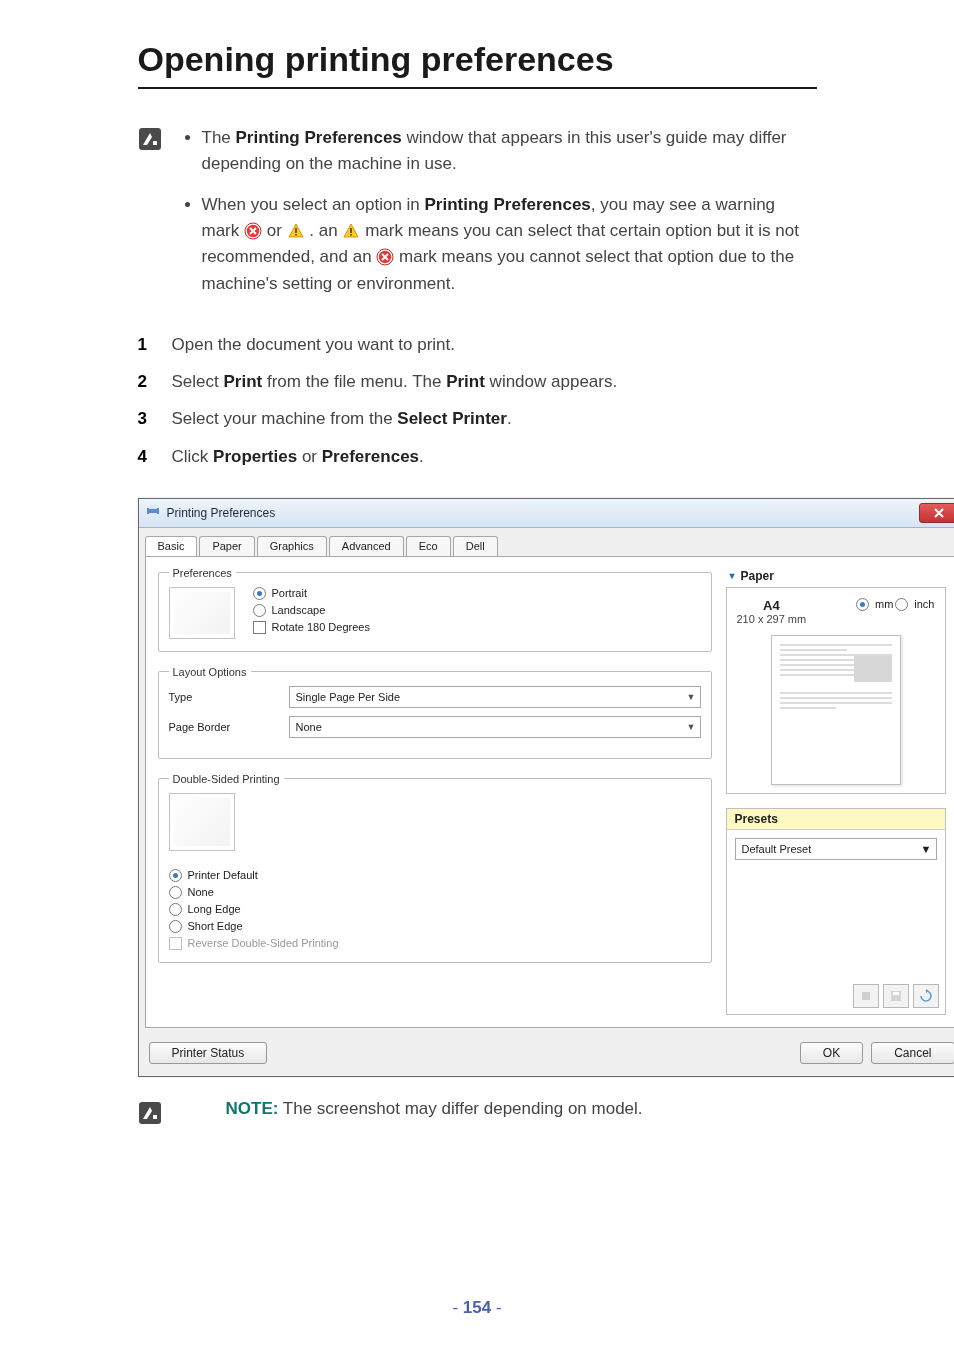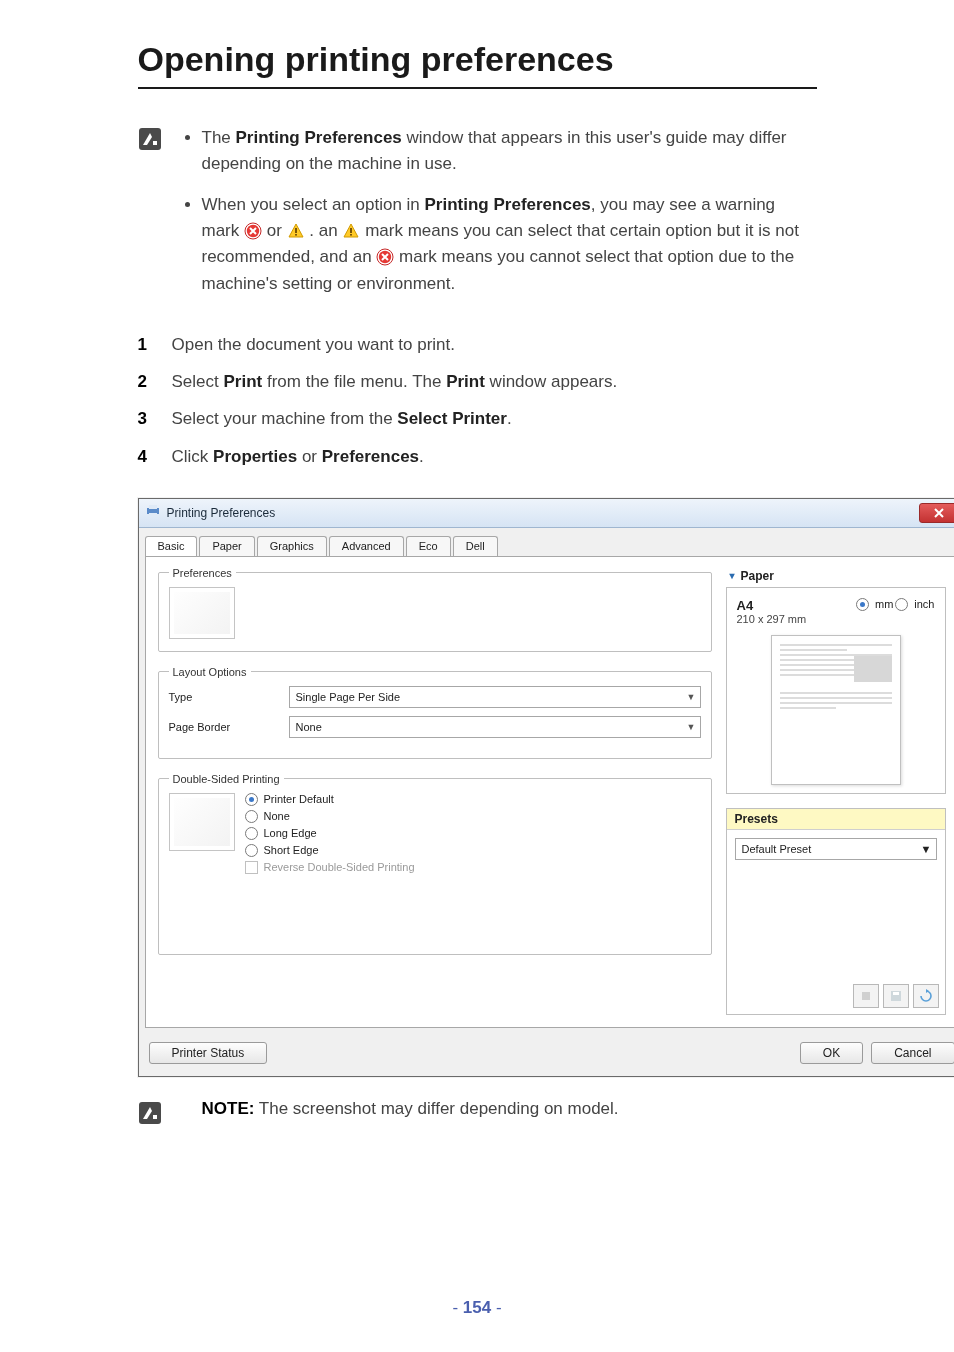--- a/index.html
+++ b/index.html
@@ -38,45 +38,45 @@
   .thumb.paper { height:50px; }
   .opts-col { display:flex; flex-direction:column; gap:4px; font-size:11px; }
   .radio-row, .check-row { display:flex; align-items:center; gap:6px; }
   .radio-dot { width:11px; height:11px; border:1px solid #7a7a7a; border-radius:50%; background:#fff; display:flex; align-items:center; justify-content:center; }
   .radio-dot.on::after { content:""; width:5px; height:5px; border-radius:50%; background:#3b78c8; }
   .chk { width:11px; height:11px; border:1px solid #7a7a7a; background:#fff; }
   .layout-row { display:flex; align-items:center; gap:24px; font-size:11px; margin-bottom:8px; }
   .layout-row .lbl { flex:0 0 96px; }
   .combo { flex:1 1 auto; display:flex; align-items:center; justify-content:space-between; border:1px solid #a7a7a7; background:#fff; height:20px; padding:0 4px 0 6px; font-size:11px; }
   .combo .arrow { font-size:9px; color:#555; }
-  .dsp-row { display:flex; gap:10px; align-items:flex-start; }
+  .dsp-row { display:flex; gap:18px; align-items:flex-start;flex-direction:column; }
   .paper-header { display:flex; align-items:center; gap:6px; font-size:12px; font-weight:600; margin:2px 0 4px 4px; }
   .paper-header .arrow { font-size:10px; color:#2a6bb0; }
   .paper-box { border:1px solid #bfbfbf; padding:10px 10px 6px 10px; background:#fff; margin-bottom:14px; }
   .paper-size-row { display:flex; justify-content:space-between; align-items:flex-start; }
-  .paper-size-left { }
+  .paper-size-left { text-align:center; }
   .paper-size-left .a4 { font-weight:700; font-size:13px; }
   .paper-size-left .dim { font-size:11px; color:#444; }
   .unit-col { display:flex; flex-direction:row; gap:2px; font-size:11px; }
   .preview-page { width:130px; height:150px; margin:10px auto 2px auto; background:#fff; border:1px solid #c0c0c0; box-shadow:1px 1px 3px rgba(0,0,0,.15); padding:8px; box-sizing:border-box; }
   .preview-page .ln { height:2px; background:#dcdcdc; margin-bottom:3px; }
   .preview-page .img { width:38px; height:26px; background:#d7d7d7; float:right; margin:2px 0 4px 6px; }
   .presets-box { border:1px solid #bfbfbf; background:#fff; padding:0; }
   .presets-box .hdr { background:#fef9c3; font-weight:700; font-size:12px; padding:3px 8px; border-bottom:1px solid #cfcfcf; }
   .presets-box .body { padding:8px; min-height:168px; position:relative; }
   .presets-combo { display:flex; align-items:center; justify-content:space-between; border:1px solid #a7a7a7; background:#fff; height:20px; padding:0 4px 0 6px; font-size:11px; }
   .presets-icons { position:absolute; right:6px; bottom:6px; display:flex; gap:4px; }
   .sq { width:24px; height:22px; border:1px solid #b8b8b8; background:#f3f3f3; display:flex; align-items:center; justify-content:center; }
   .sq svg { width:14px; height:14px; }
   .dialog-footer { display:flex; align-items:center; justify-content:space-between; padding:8px 10px 12px 10px; }
   .btn { border:1px solid #9a9a9a; background:linear-gradient(#fdfdfd,#e7e7e7); padding:3px 22px; font-size:12px; border-radius:3px; }
   .footer-btns { display:flex; gap:8px; }
   .note-line { display:flex; align-items:flex-start; gap:20px; margin-top:6px; }
   .note-line .txt { font-size:17px; color:#444; }
-  .note-line .txt b { color:#000000; }
+  .note-line .txt b { color:#0f766e;margin-left:24px; }
   .pgnum { position:absolute; left:0; right:0; bottom:34px; text-align:center; font-size:17px; color:#4a5fae; }
   .pgnum .dash { color:#4a5fae; }
 </style>
 </head>
 <body>
 <div class="page">
 
 <h1 class="page-title">Opening printing preferences</h1>
 <hr class="title-rule">
 
@@ -155,20 +155,34 @@
     <div class="tab">Dell</div>
   </div>
 
   <div class="tabpanel">
     <div class="left-col">
 
       <fieldset class="grp">
         <legend>Preferences</legend>
         <div class="orient-row">
           <div class="thumb paper"></div>
+          <div class="opts-col">
+            <div class="radio-row">
+                  <span class="radio-dot on"></span>
+                  <span>Portrait</span>
+                </div>
+            <div class="radio-row">
+                  <span class="radio-dot"></span>
+                  <span>Landscape</span>
+                </div>
+            <div class="check-row">
+                  <span class="chk"></span>
+                  <span>Rotate 180 Degrees</span>
+                </div>
+          </div>
         </div>
       </fieldset>
 
       <fieldset class="grp">
         <legend>Layout Options</legend>
         <div class="layout-row">
           <span class="lbl">Type</span>
           <div class="combo">
                 <span>Single Page Per Side</span>
                 <span class="arrow">▼</span>

